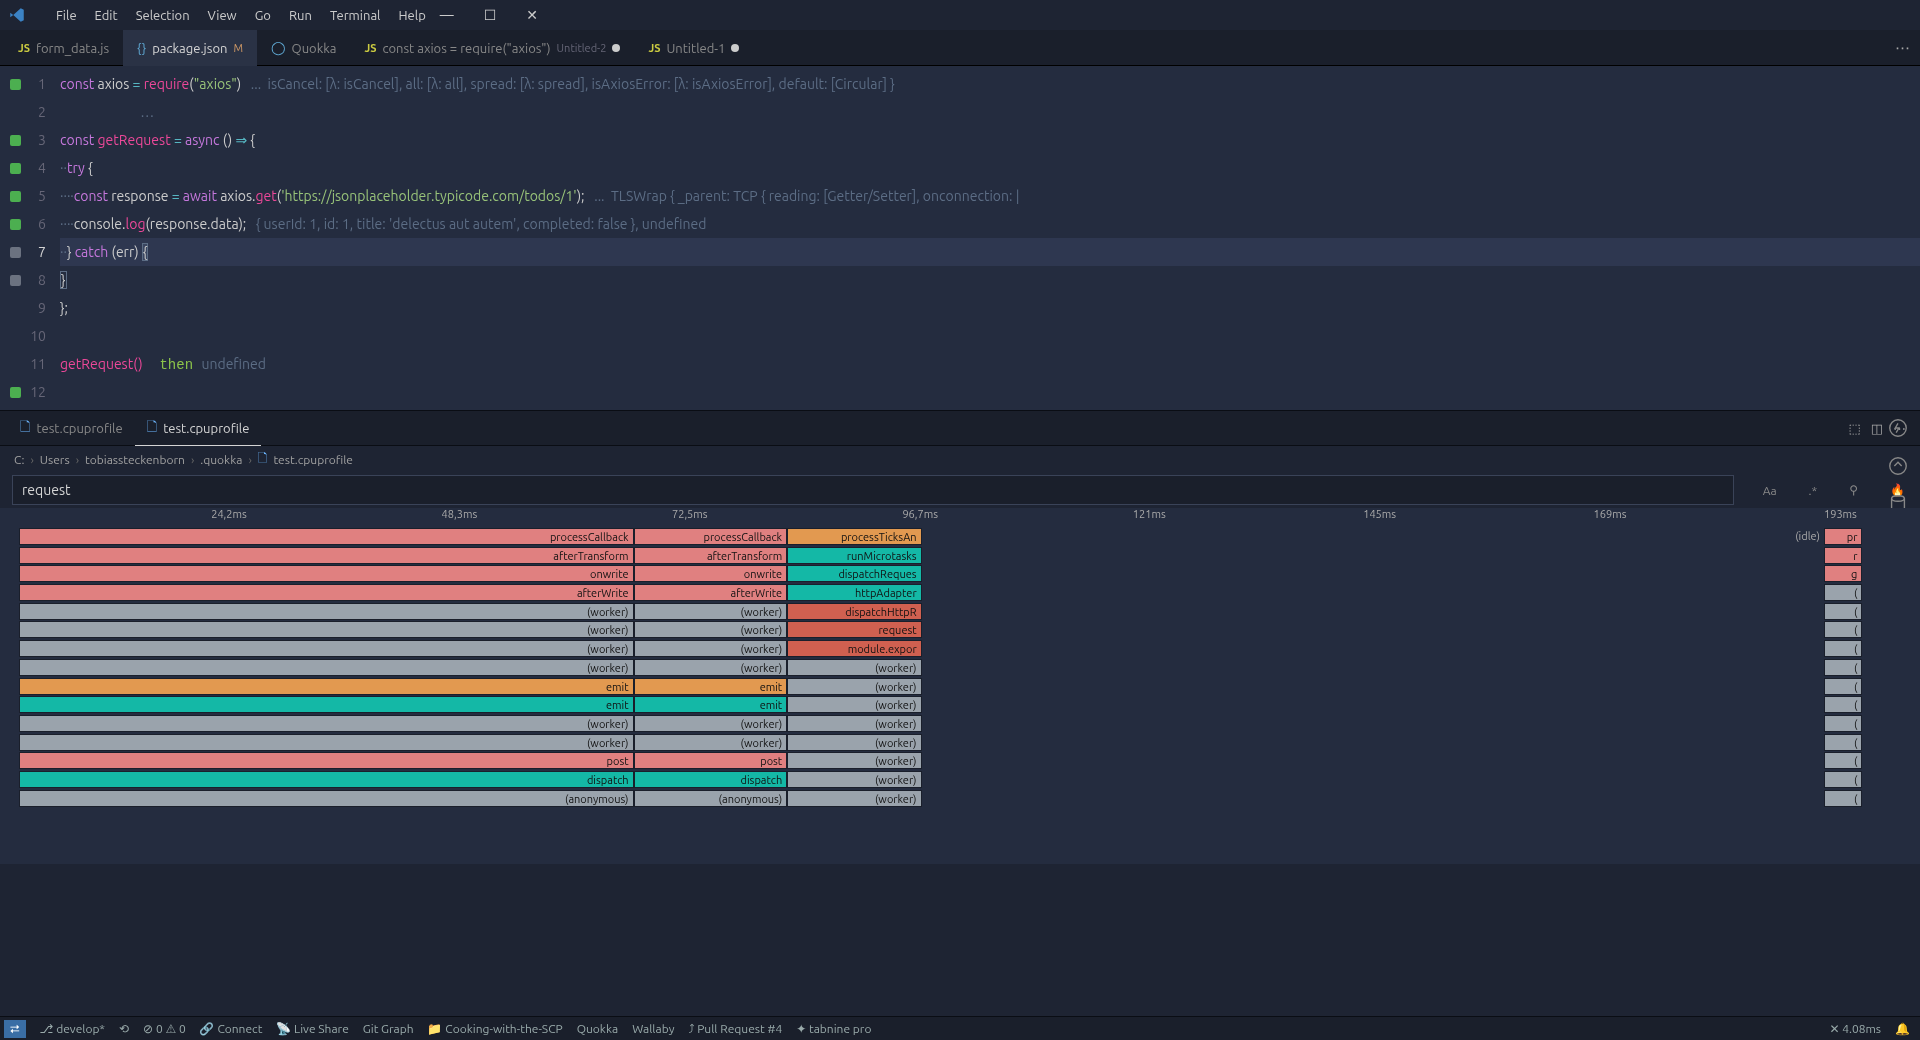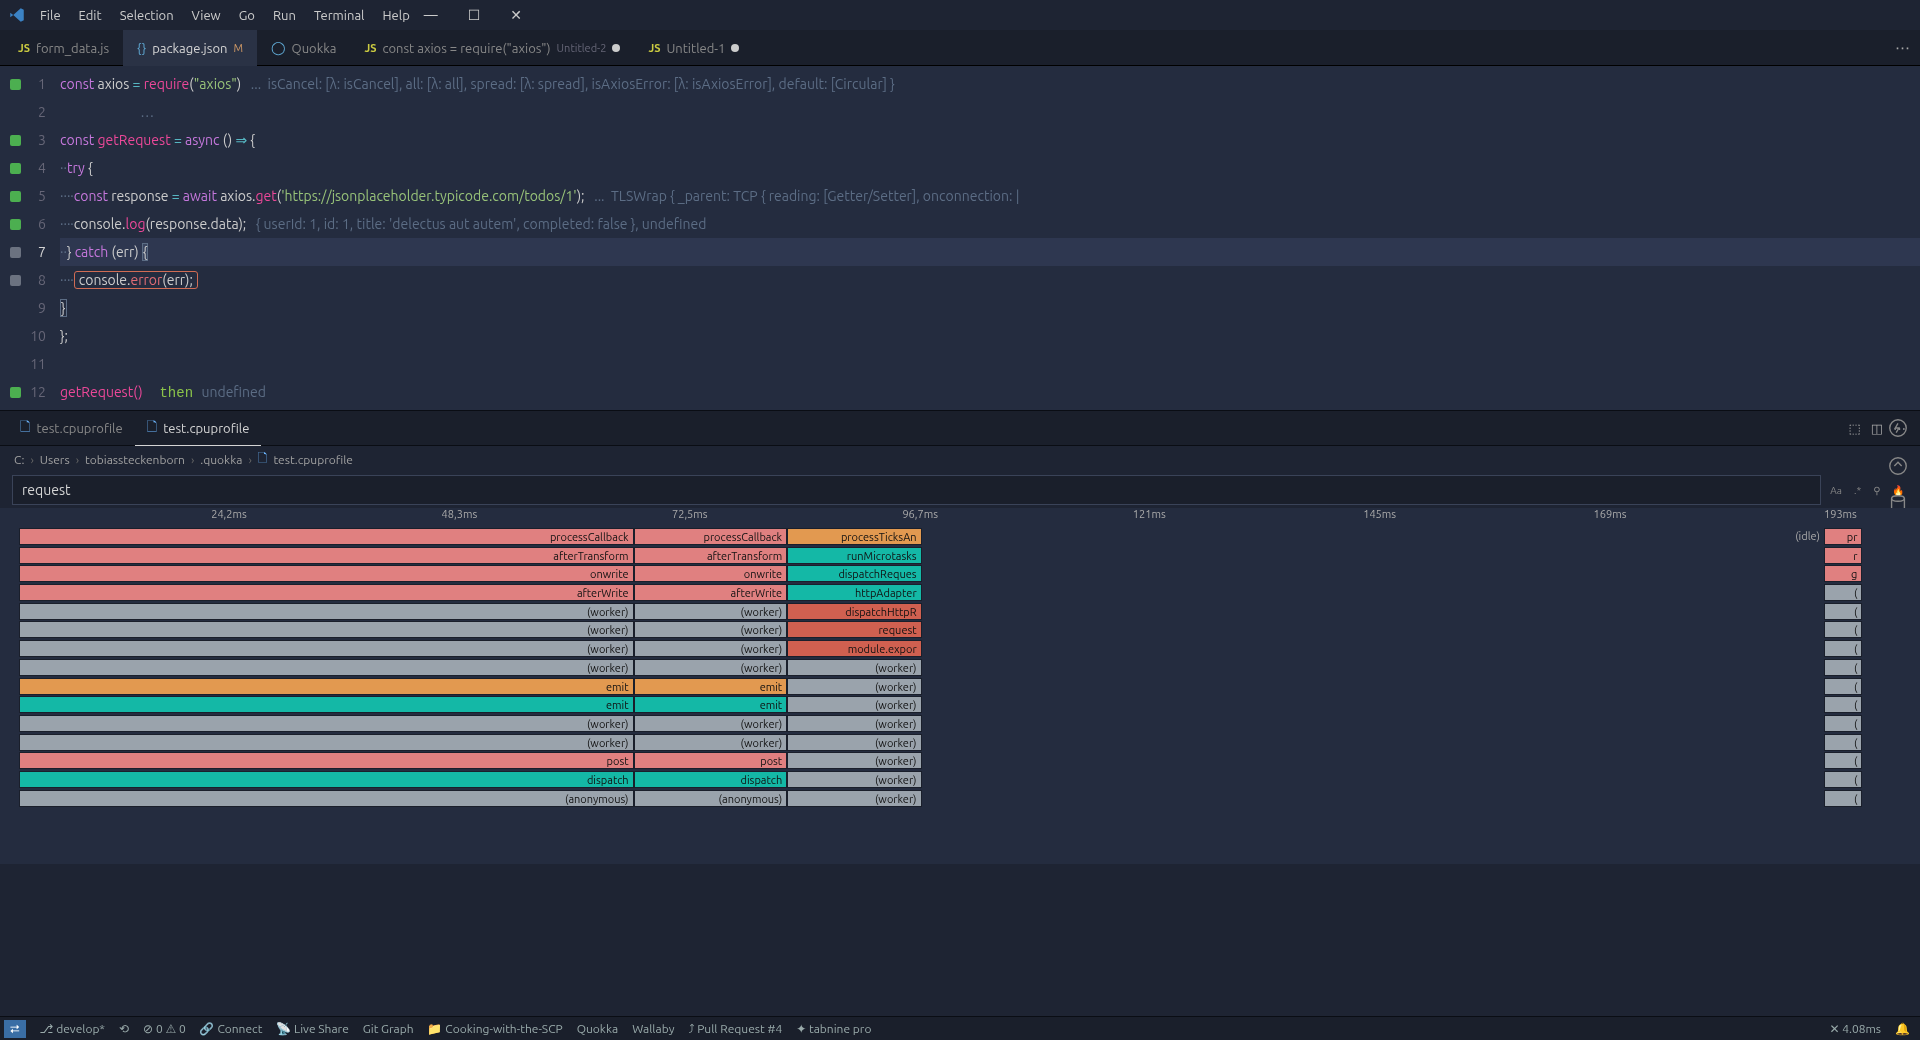--- a/index.html
+++ b/index.html
@@ -1,18 +1,18 @@
 <!DOCTYPE html>
 <html><head>
 <meta charset="utf-8">
 <style>
 * { margin:0; padding:0; box-sizing:border-box; font-family: -apple-system, "Segoe UI", Ubuntu, sans-serif; }
 body { background:#1e2433; color:#ccc; width:1920px; height:1040px; overflow:hidden; font-size:13px; }
 .titlebar { height:30px; background:#1e2433; display:flex; align-items:center; padding:0 8px; color:#ccc; }
-.menu { display:flex; gap:2px; margin-left:6px; }
+.menu { display:flex; gap:2px; margin-left:22px; }
 .menu span { padding:4px 8px; cursor:pointer; }
 .title-center { flex:1; text-align:center; color:#aaa; font-size:12px; }
 .win-controls { display:flex; gap:18px; font-size:14px; }
 .win-controls span { cursor:pointer; padding:2px 6px; }
 
 .tabs { height:36px; background:#1a1f2b; border-bottom:1px solid #000; display:flex; align-items:center; padding-left:4px; position:relative; }
 .tab { display:flex; align-items:center; gap:6px; padding:0 14px; height:36px; color:#888; cursor:pointer; }
 .tab.active { background:#2a3245; color:#d4d4d4; }
 .tab .ico-js { color:#cbcb41; font-size:11px; font-weight:bold; }
 .tab .dirty { width:8px; height:8px; border-radius:50%; background:#ccc; }
@@ -44,21 +44,21 @@
 .ltab.active { border-bottom:1px solid #d4d4d4; color:#d4d4d4; }
 .ltab .fi { color:#6cb6ff; }
 .lactions { margin-left:auto; display:flex; gap:10px; padding-right:14px; color:#aaa; }
 .lactions span { cursor:pointer; }
 
 .breadcrumb { height:26px; display:flex; align-items:center; padding:0 14px; color:#a0a0a0; font-size:12px; gap:6px; }
 .breadcrumb .sep { color:#666; }
 
 .search { height:36px; padding:4px 12px; display:flex; align-items:center; gap:6px; }
 .search input { flex:1; background:#1a1f2b; border:1px solid #3a4358; color:#d4d4d4; padding:6px 9px; font-size:14px; outline:none; }
-.search .opt { color:#888; font-size:10px; cursor:pointer; padding:3px; }
+.search .opt { color:#888; font-size:12px; cursor:pointer; padding:3px;margin-left:20px; }
 
 .timeline { height:20px; position:relative; font-size:11px; color:#aaa; background:#242c3f; }
 .timeline span { position:absolute; }
 
 .flame { position:relative; height:336px; background:#242c3f; font-family: Consolas, "Courier New", monospace; font-size:11px; }
 .frow { height:18.7px; position:relative;text-align:right; }
 .bar { position:absolute; height:17px; line-height:17px; padding:0 4px; overflow:hidden; white-space:nowrap; color:#111; border:1px solid #1a1f2b; }
 .c-pink { background:#e08080; } .c-orange { background:#e29950; } .c-grey { background:#9aa3ac; } .c-red { background:#d06050; } .c-salmon { background:#14b8a6; } .c-text { color:#aaa; }
 
 .status { position:absolute; bottom:0; left:0; right:0; height:24px; background:#1a1f2b; border-top:1px solid #0a0d14; display:flex; align-items:center; padding:0 10px; color:#9aa; font-size:12px; gap:14px; }
@@ -222,21 +222,20 @@
     <div class="ln"><span class="sq"></span><span>12</span></div>
   </div>
   <div class="code">
     <div class="cl"><span class="kw">const</span><span> axios </span><span class="op">=</span><span class="fn"> require</span><span>(</span><span class="str">"axios"</span><span>)</span><span class="inline">   ...  isCancel: [λ: isCancel], all: [λ: all], spread: [λ: spread], isAxiosError: [λ: isAxiosError], default: [Circular] }</span></div>
     <div class="cl inline">                         <span>…</span></div>
     <div class="cl"><span class="kw">const</span> <span class="fn">getRequest</span> <span class="op">=</span> <span class="kw">async</span> () <span class="op">⇒</span> {</div>
     <div class="cl"><span class="inline">··</span><span class="kw">try</span> {</div>
     <div class="cl"><span class="inline">····</span><span class="kw">const</span> response <span class="op">=</span> <span class="kw">await</span> axios.<span class="fn">get</span>(<span class="str">'https://jsonplaceholder.typicode.com/todos/1'</span>);   <span class="inline">...  TLSWrap { _parent: TCP { reading: [Getter/Setter], onconnection: |</span></div>
     <div class="cl"><span class="inline">····</span>console.<span class="fn">log</span>(response.data);   <span class="inline">{ userId: 1, id: 1, title: 'delectus aut autem', completed: false }, undefined</span></div>
     <div class="cl hl"><span class="inline">··</span>} <span class="kw">catch</span> (err) <span style="background:#3a4560;border:1px solid #5c6d85">{</span></div>
-    <div class="cl"><span class="inline">····</span><span class="boxed">console.<span class="prop">error</span>(err);</span></div>
     <div class="cl"><span style="border:1px solid #5c6d85">}</span></div>
     <div class="cl">};</div>
     <div class="cl"></div>
     <div class="cl"><span class="fn">getRequest()</span><span class="lime">  then </span><span class="inline">undefined</span></div>
   </div>
 </div>
 
 <div class="lower-tabs">
   <div class="ltab">
       <span class="fi">🗋</span>

